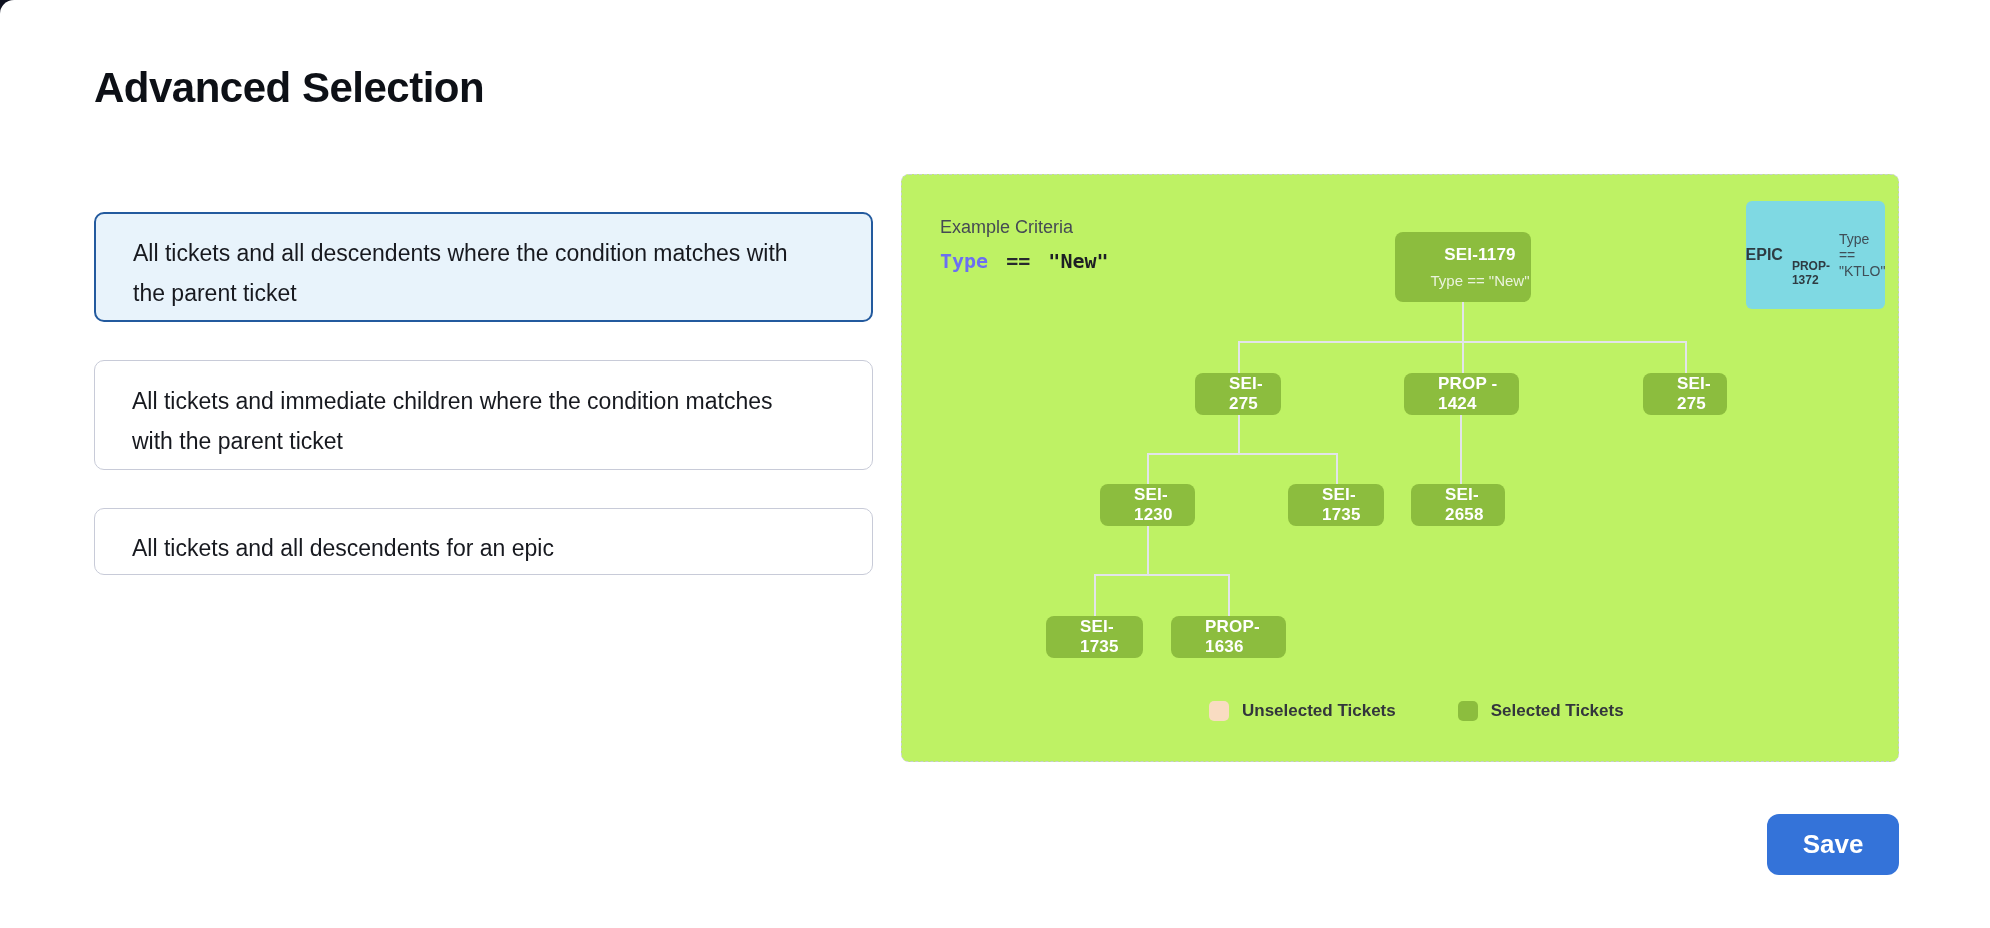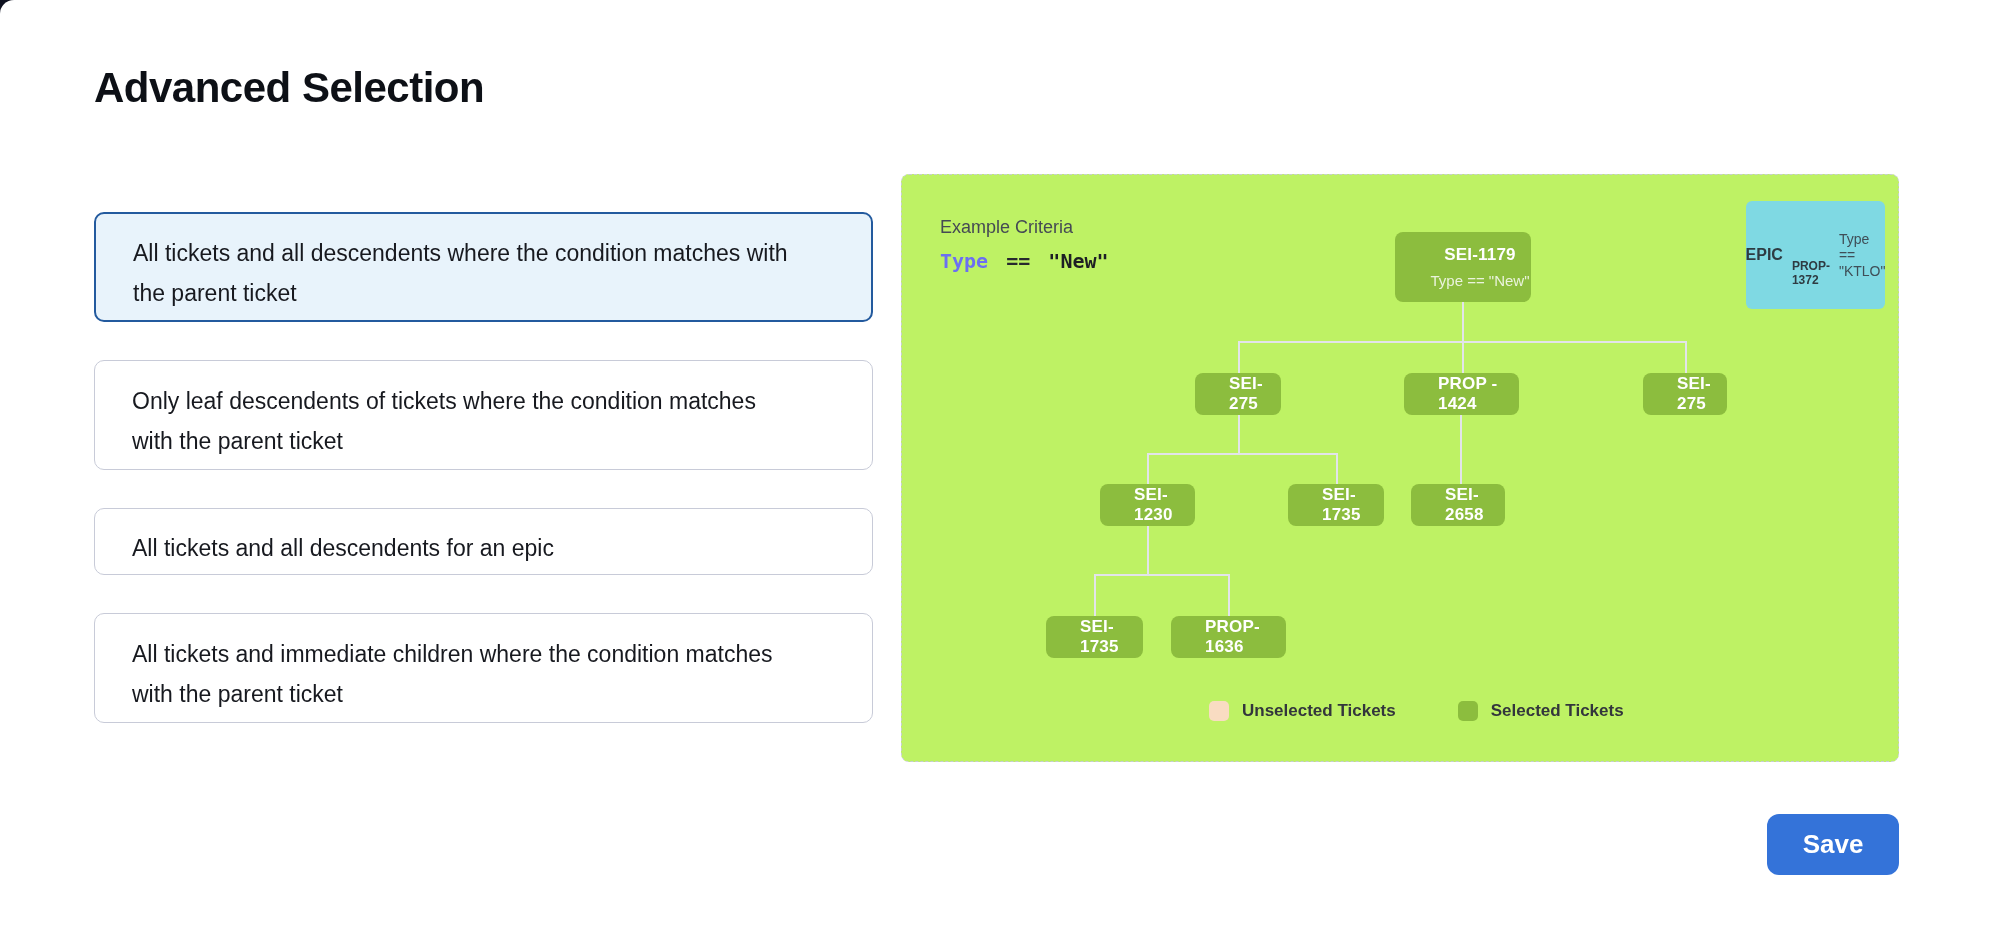--- a/index.html
+++ b/index.html
@@ -86,27 +86,24 @@
 
 <div class="modal">
 
   <div class="page-title">Advanced Selection</div>
 
   <div class="options">
     <div class="option-card selected card-h2">
       <div class="option-label">All tickets and all descendents where the condition matches with the parent ticket</div>
     </div>
     <div class="option-card card-h2">
-      <div class="option-label">Only leaf descendents of tickets where the condition matches with the parent ticket</div>
+      <div class="option-label">All tickets and immediate children where the condition matches with the parent ticket</div>
     </div>
     <div class="option-card card-h1">
       <div class="option-label">All tickets and all descendents for an epic</div>
-    </div>
-    <div class="option-card card-h2">
-      <div class="option-label">All tickets and immediate children where the condition matches with the parent ticket</div>
     </div>
   </div>
 
   <div class="panel">
 
     <div class="example-heading">Example Criteria</div>
 
     <div class="criteria">
       <span class="crit-field">Type</span>
       <span class="crit-op">==</span>

